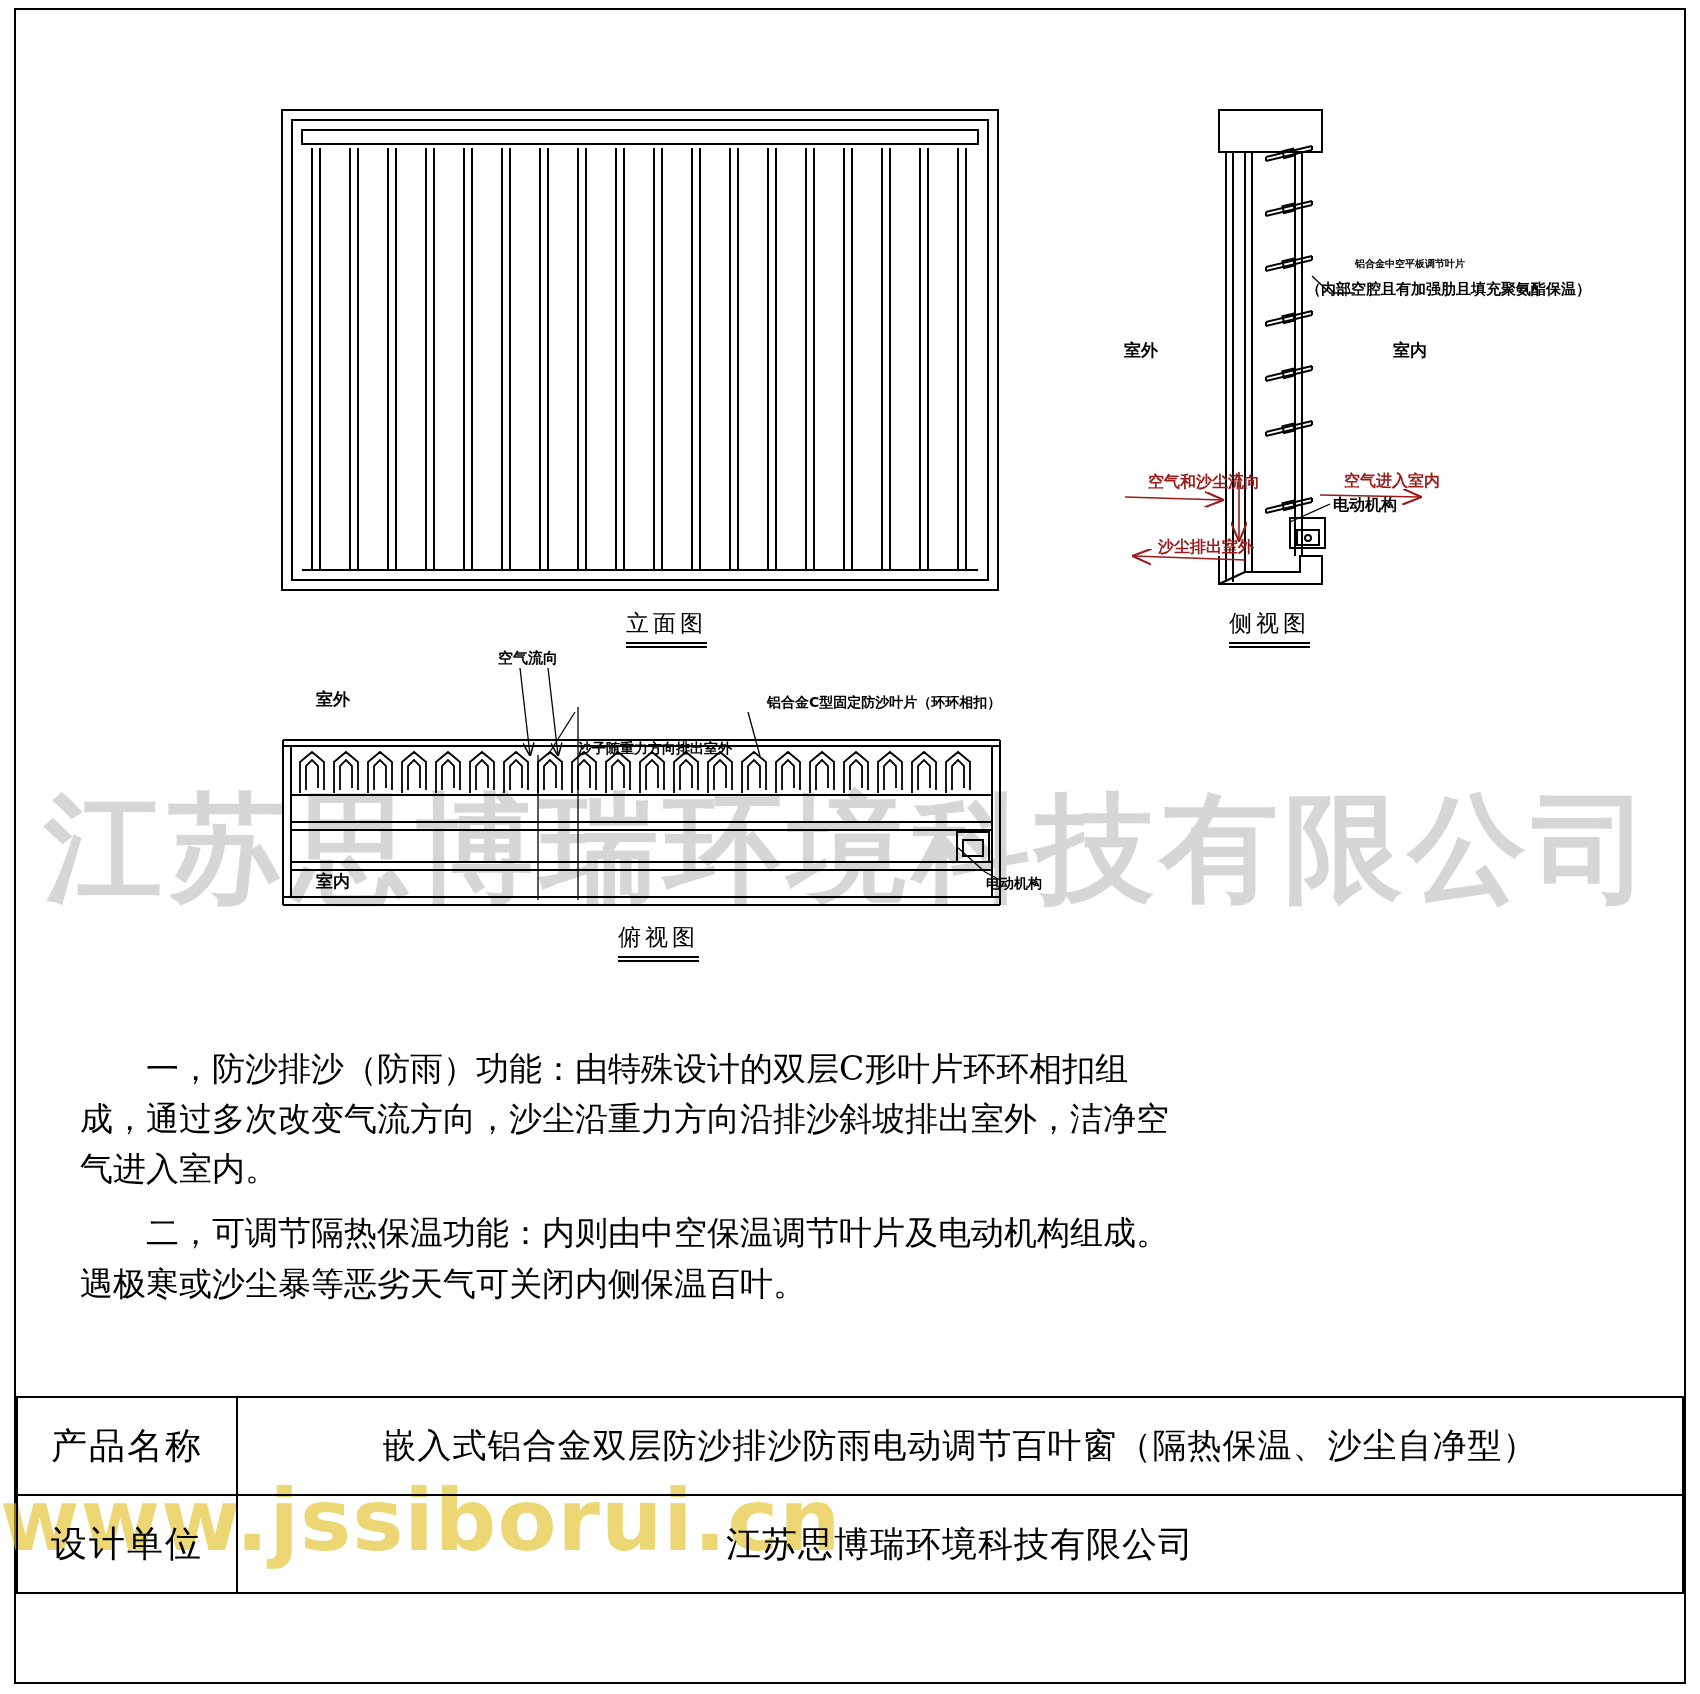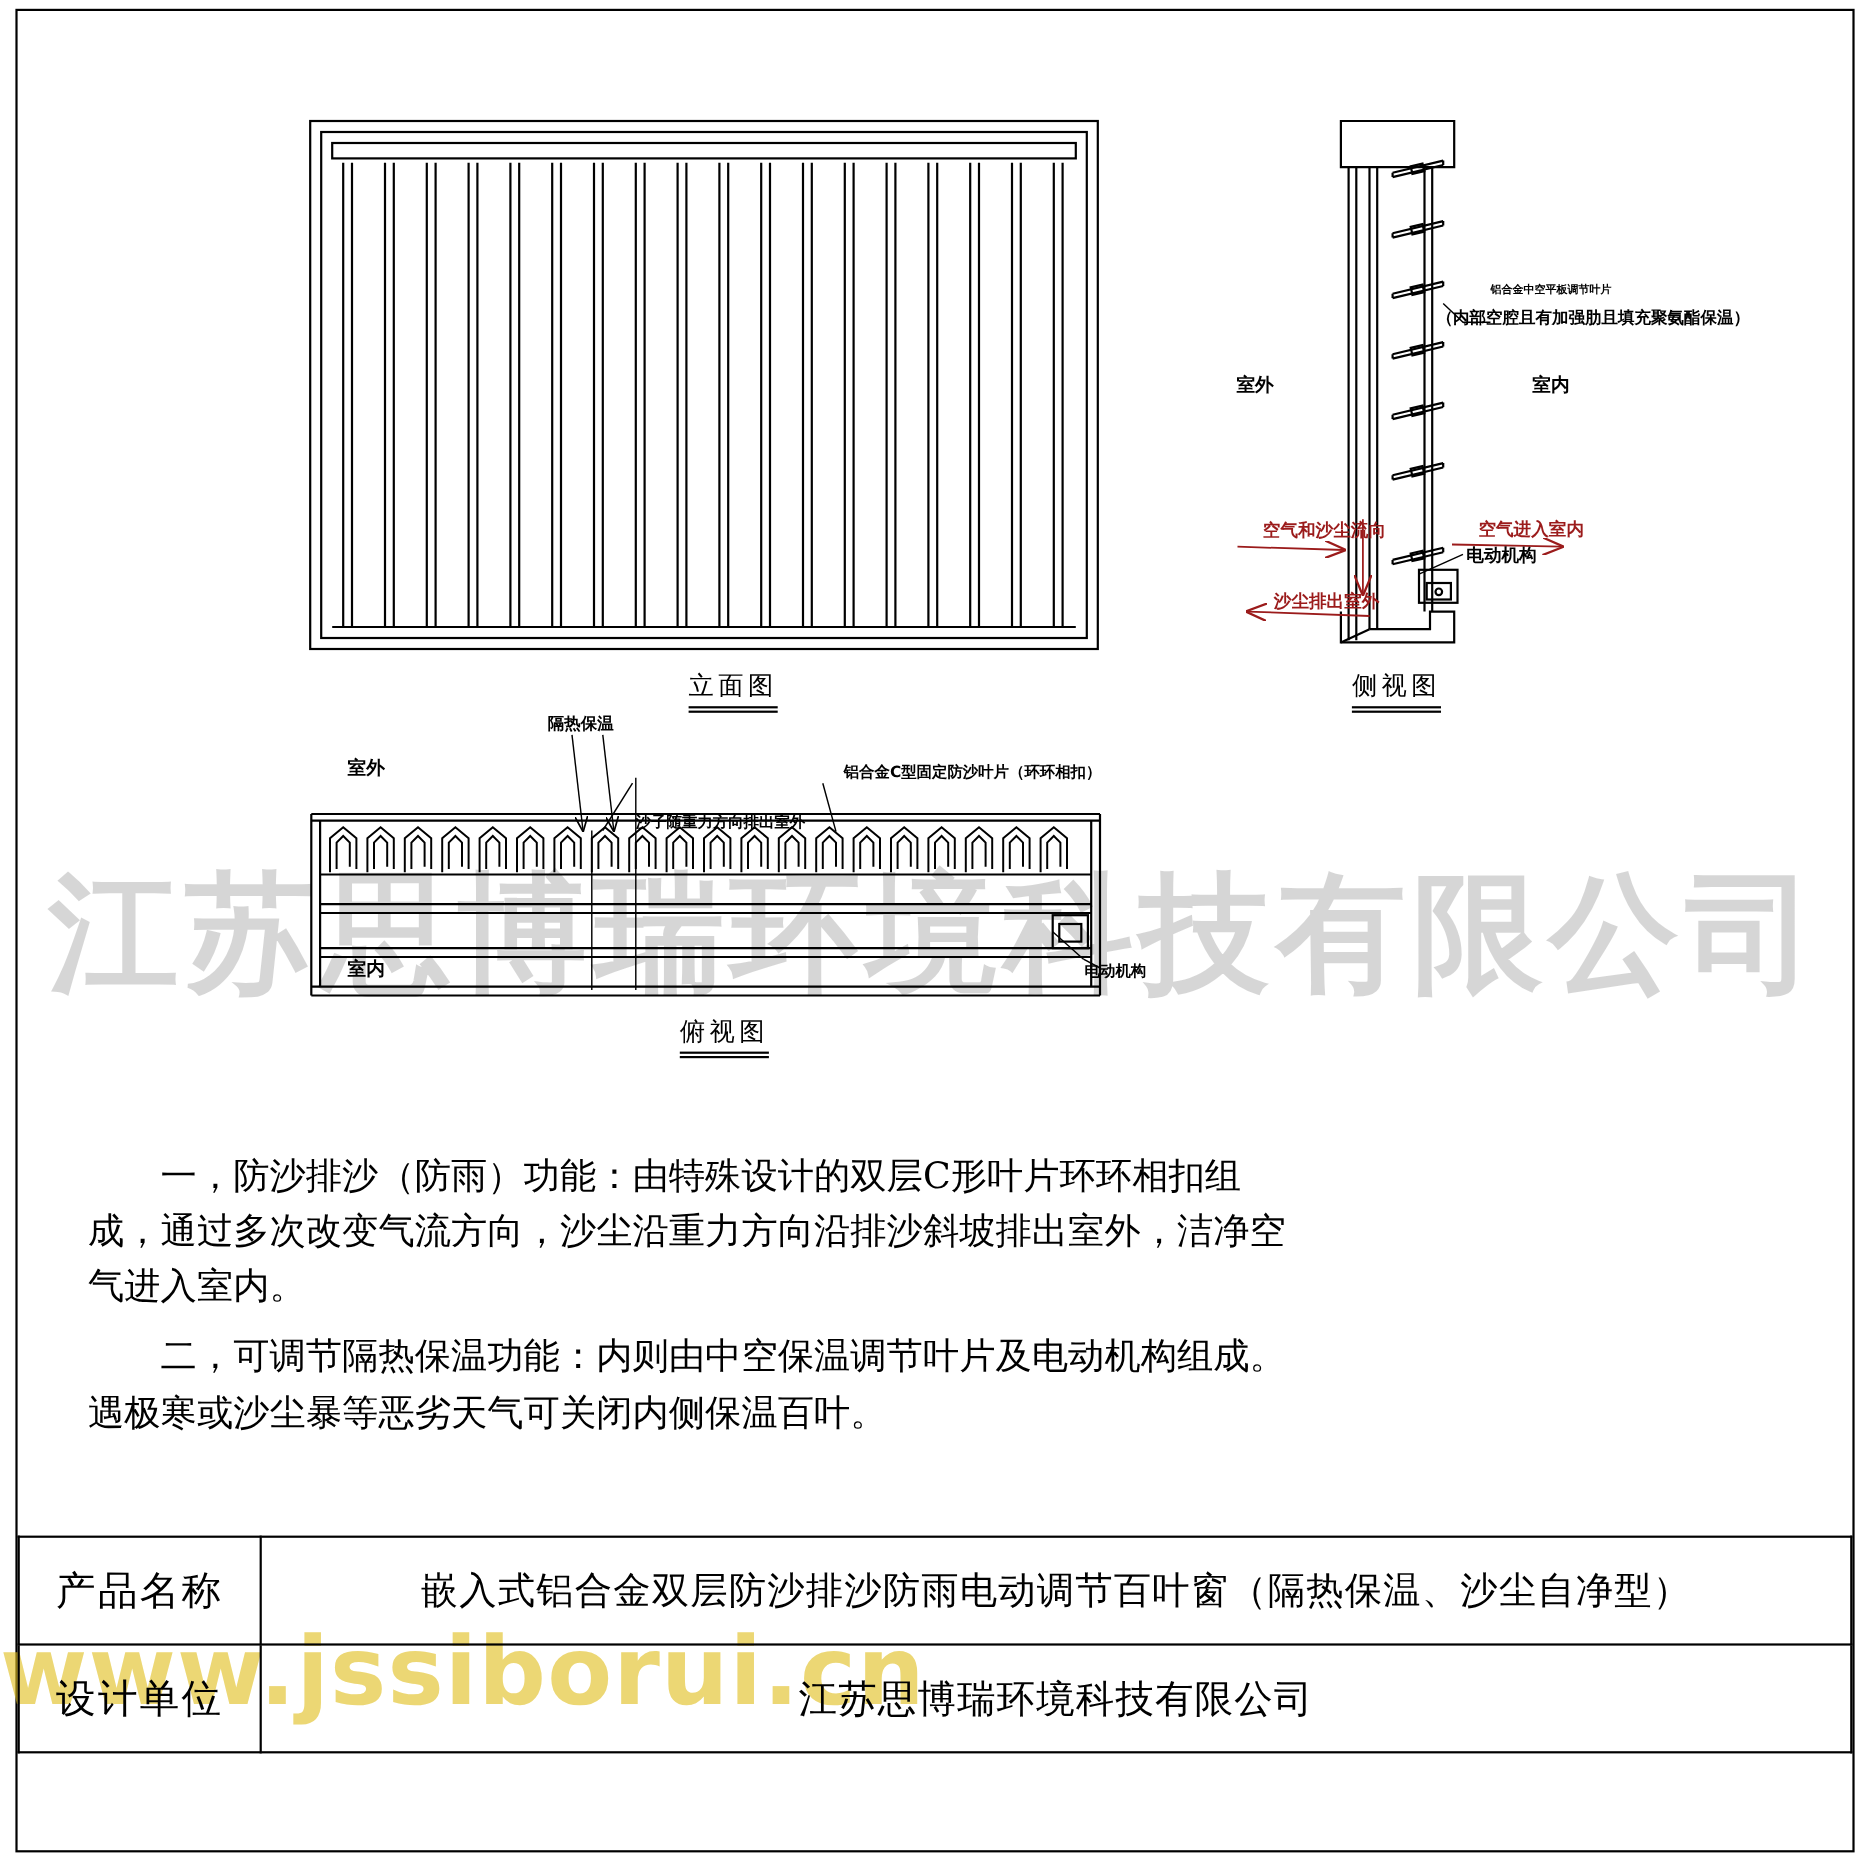--- a/index.html
+++ b/index.html
@@ -372,21 +372,21 @@
   <div class="lbl lbl-bold" style="left:1393px; top:341px; font-size:17px;">室内</div>
 
   <div class="lbl lbl-bold" style="left:1355px; top:258px; font-size:10px;">铝合金中空平板调节叶片</div>
   <div class="lbl lbl-bold" style="left:1306px; top:281px; font-size:15px;">（内部空腔且有加强肋且填充聚氨酯保温）</div>
 
   <div class="lbl lbl-red" style="left:1124px; top:473px; font-size:16px;">空气和沙尘流向</div>
   <div class="lbl lbl-red" style="left:1320px; top:472px; font-size:16px;">空气进入室内</div>
   <div class="lbl lbl-bold" style="left:1333px; top:496px; font-size:16px;">电动机构</div>
   <div class="lbl lbl-red" style="left:1134px; top:538px; font-size:16px;">沙尘排出室外</div>
 
-  <div class="lbl lbl-bold" style="left:498px; top:650px; font-size:15px;">隔热保温</div>
+  <div class="lbl lbl-bold" style="left:498px; top:650px; font-size:15px;">空气流向</div>
   <div class="lbl lbl-bold" style="left:316px; top:690px; font-size:17px;">室外</div>
   <div class="lbl lbl-bold" style="left:316px; top:872px; font-size:17px;">室内</div>
   <div class="lbl lbl-bold" style="left:578px; top:698px; font-size:14px;margin-top:42px;">沙子随重力方向排出室外</div>
   <div class="lbl lbl-bold" style="left:746px; top:694px; font-size:14px;margin-left:21px;">铝合金C型固定防沙叶片（环环相扣）</div>
   <div class="lbl lbl-bold" style="left:986px; top:875px; font-size:14px;">电动机构</div>
 
   <div id="notes">
     <p class="note-para">一，防沙排沙（防雨）功能：由特殊设计的双层C形叶片环环相扣组成，通过多次改变气流方向，沙尘沿重力方向沿排沙斜坡排出室外，洁净空气进入室内。</p>
     <p class="note-para">二，可调节隔热保温功能：内则由中空保温调节叶片及电动机构组成。遇极寒或沙尘暴等恶劣天气可关闭内侧保温百叶。</p>
   </div>

